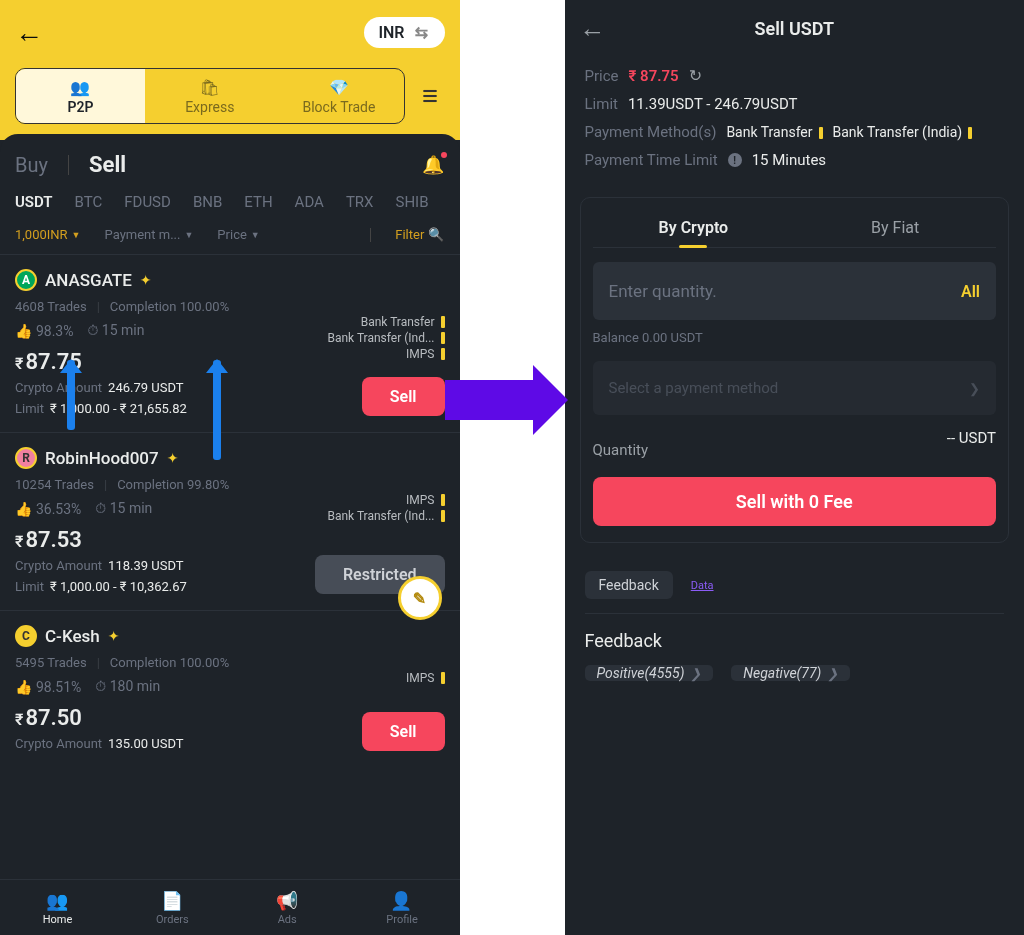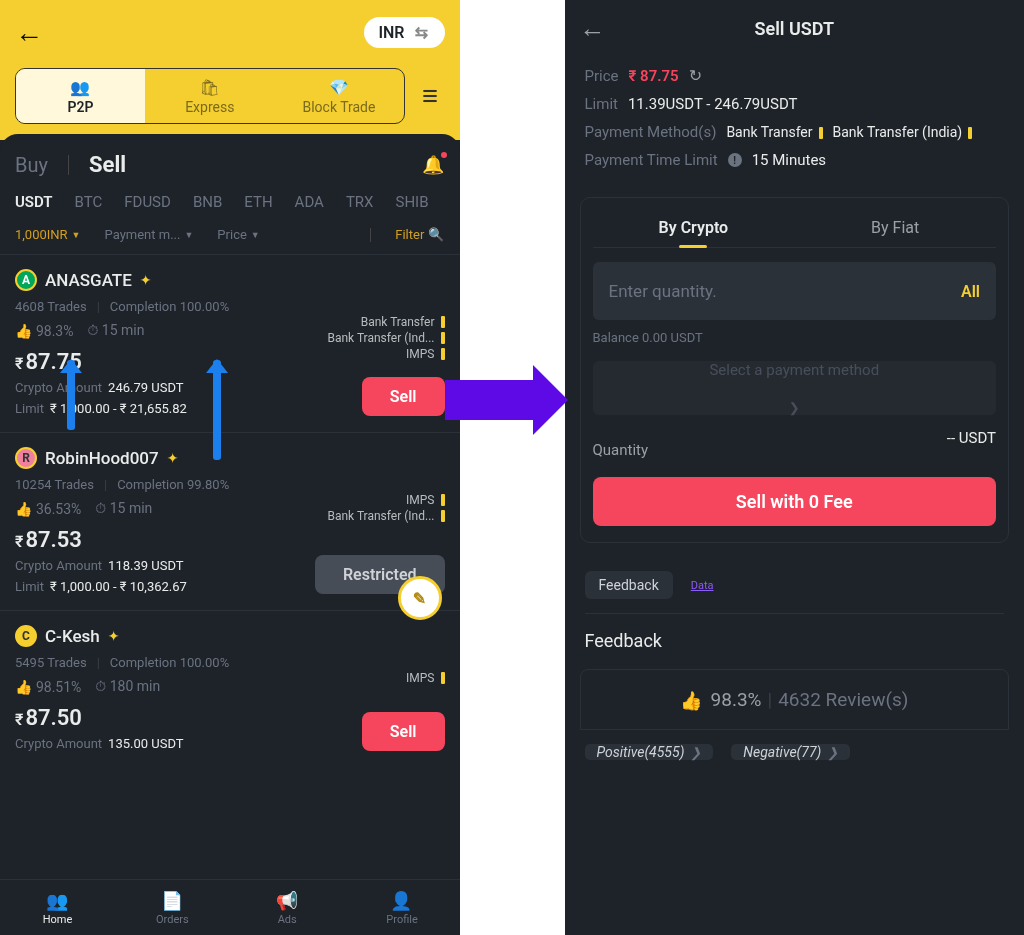--- a/index.html
+++ b/index.html
@@ -99,21 +99,21 @@
   .panel{margin:8px 15px 0 15px;border:1px solid #2b3139;border-radius:10px;padding:10px 12px 16px 12px;}
   .ptabs{display:flex;border-bottom:1px solid #2b3139;}
   .ptab{flex:1;text-align:center;padding:10px 0;color:#9aa0a6;font-size:16px;cursor:pointer;position:relative;}
   .ptab.active{color:#eaeceb;font-weight:600;}
   .ptab.active:after{content:'';position:absolute;bottom:-1px;left:50%;transform:translateX(-50%);width:28px;height:3px;background:#f5cf2f;border-radius:2px;}
   .qinput{margin-top:14px;background:#2b3139;border-radius:6px;height:58px;display:flex;align-items:center;padding:0 16px;justify-content:space-between;}
   .qinput input{background:transparent;border:none;color:#eaeceb;font-size:17px;outline:none;width:70%;}
   .qinput input::placeholder{color:#6b7280;}
   .allbtn{color:#f5cf2f;font-weight:600;font-size:16px;cursor:pointer;}
   .bal{color:#6b7280;font-size:13px;margin-top:10px;}
-  .paysel{margin-top:16px;background:#2b3139;border-radius:6px;height:54px;display:flex;align-items:center;padding:0 16px;justify-content:space-between;color:#6b7280;font-size:15px;cursor:pointer;opacity:0.55;flex-direction:column;}
+  .paysel{margin-top:16px;background:#2b3139;border-radius:6px;height:54px;display:flex;align-items:center;padding:0 16px;justify-content:space-between;color:#6b7280;font-size:15px;cursor:pointer;opacity:0.55;}
   .kvrow{display:flex;justify-content:space-between;margin-top:14px;font-size:15px;}
   .kvrow .k{color:#9aa0a6;margin-top:12px;}
   .kvrow .v{color:#eaeceb;}
   .bigsell{margin-top:18px;width:100%;background:#f6465d;color:#fff;border:none;border-radius:8px;padding:14px 0;font-size:18px;font-weight:600;cursor:pointer;}
 
   .ftabs{display:flex;gap:18px;margin:28px 20px 0 20px;align-items:center;}
   .fchip{background:#2b3139;color:#cfd2d7;padding:6px 14px;border-radius:6px;font-size:14px;cursor:pointer;}
   .ftxt{color:#8b5cf6;font-size:11px;text-decoration:underline;}
   .fbline{height:1px;background:#2b3139;margin:14px 20px 0 20px;}
   .fhead{color:#eaeceb;font-size:18px;margin:16px 20px 0 20px;}
@@ -356,23 +356,20 @@
         </div>
       <button class="bigsell">Sell with 0 Fee</button>
     </div>
 
     <div class="ftabs">
       <span class="fchip">Feedback</span>
       <span class="ftxt">Data</span>
     </div>
     <div class="fbline"></div>
     <div class="fhead">Feedback</div>
-    <div class="fsummary">
-      <span class="fthumb">👍</span><span class="fpct">98.3%</span><span class="fsep2">|</span><span>4632 Review(s)</span>
-    </div>
     <div class="pnrow">
       <span class="pnbtn">
           <span>Positive(4555)</span>
           <span class="chev">❯</span>
         </span>
       <span class="pnbtn">
           <span>Negative(77)</span>
           <span class="chev">❯</span>
         </span>
     </div>

